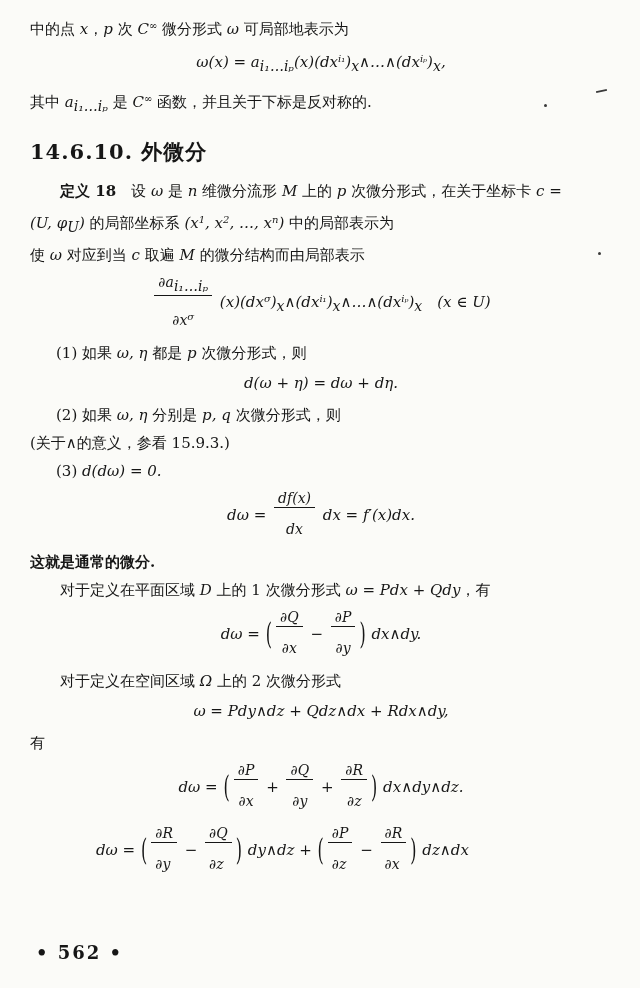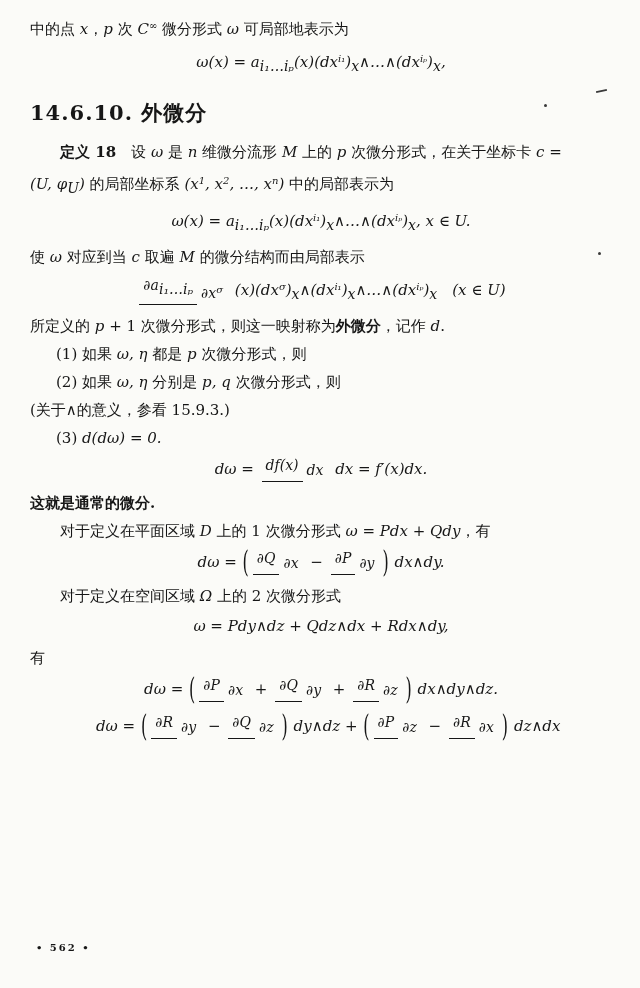--- a/index.html
+++ b/index.html
@@ -19,53 +19,53 @@
   .small-indent { padding-left:26px; }
   .formula { text-align:center; margin:7px 0 12px; line-height:22px; }
   .heading { font-size:21px; font-weight:bold; margin:22px 0 16px; letter-spacing:1px; }
   .t { font-style:normal; }
   .b { font-weight:bold; }
   .m { font-style:italic; font-family:"DejaVu Serif","Liberation Serif",serif; }
   .sup { font-size:10px; vertical-align:5px; font-style:italic; }
   .sub { font-size:14px; vertical-align:-4px; font-style:italic; }
   .bp { display:inline-block; transform:scaleY(1.9); font-size:16px;
         vertical-align:middle; padding:0 1px; font-style:normal; }
-  .frac { display:inline-flex; 
-          vertical-align:middle; margin:0 3px; font-size:14px; font-style:italic; }
+  .frac { display:inline-flex; flex-direction:column; 
+          vertical-align:middle; margin:0 3px; font-size:14px; font-style:italic;gap:8px; }
   .frac .num { display:block; border-bottom:1.4px solid #161616; padding:0 4px 1px; line-height:16px; }
   .frac .den { display:block; padding:1px 4px 0; line-height:24px; }
   .left-f { text-align:left; }
   .pad65 { padding-left:66px; }
-  .footer { position:absolute; left:36px; top:942px; font-size:10px; font-weight:bold; letter-spacing:2px; }
+  .footer { position:absolute; left:36px; top:942px; font-size:18px; font-weight:bold; letter-spacing:2px; }
   .artifact { position:absolute; background:#3a3a3a; }
   .a1 { top:90px; left:596px; width:11px; height:2px; transform:rotate(-12deg); }
   .a2 { top:104px; left:544px; width:3px; height:3px; border-radius:50%; }
   .a3 { top:252px; left:598px; width:3px; height:3px; border-radius:50%; }
 </style>
 </head>
 <body>
 
 <div class="page">
 
   <div class="line"><span class="t">中的点 </span><span class="m">x</span><span class="t">，</span><span class="m">p</span><span class="t"> 次 </span><span class="m">C</span><span class="sup">∞</span><span class="t"> 微分形式 </span><span class="m">ω</span><span class="t"> 可局部地表示为</span></div>
   <div class="formula"><span class="m">ω(x) = a</span><span class="sub">i₁…iₚ</span><span class="m">(x)(dx</span><span class="sup">i₁</span><span class="m">)</span><span class="sub">x</span><span class="m">∧…∧(dx</span><span class="sup">iₚ</span><span class="m">)</span><span class="sub">x</span><span class="m">,</span></div>
+  <div class="line"><span class="t">其中 </span><span class="m">a</span><span class="sub">i₁…iₚ</span><span class="t"> 是 </span><span class="m">C</span><span class="sup">∞</span><span class="t"> 函数，并且关于下标是反对称的.</span></div>
 
   <div class="heading">14.6.10. 外微分</div>
 
   <div class="line indent"><span class="b">定义 18</span><span class="t">　设 </span><span class="m">ω</span><span class="t"> 是 </span><span class="m">n</span><span class="t"> 维微分流形 </span><span class="m">M</span><span class="t"> 上的 </span><span class="m">p</span><span class="t"> 次微分形式，在关于坐标卡 </span><span class="m">c</span><span class="t"> =</span></div>
   <div class="line"><span class="m">(U, φ</span><span class="sub">U</span><span class="m">)</span><span class="t"> 的局部坐标系 </span><span class="m">(x</span><span class="sup">1</span><span class="m">, x</span><span class="sup">2</span><span class="m">, …, x</span><span class="sup">n</span><span class="m">)</span><span class="t"> 中的局部表示为</span></div>
-  <div class="formula"><span class="m">ω(x) = a</span><span class="sub">i₁…iₚ</span><span class="m">(x)(dx</span><span class="sup">i₁</span><span class="m">)</span><span class="sub">x</span><span class="m">∧…∧(dx</span><span class="sup">iₚ</span><span class="m">)</span><span class="sub">x</span><span class="m">, x ∈ U.</span></div>
   <div class="line"><span class="t">使 </span><span class="m">ω</span><span class="t"> 对应到当 </span><span class="m">c</span><span class="t"> 取遍 </span><span class="m">M</span><span class="t"> 的微分结构而由局部表示</span></div>
   <div class="formula"><span class="frac">
         <span class="num"><span class="m">∂a</span><span class="sub">i₁…iₚ</span></span>
         <span class="den"><span class="m">∂x</span><span class="sup">σ</span></span>
       </span><span class="m"> (x)(dx</span><span class="sup">σ</span><span class="m">)</span><span class="sub">x</span><span class="m">∧(dx</span><span class="sup">i₁</span><span class="m">)</span><span class="sub">x</span><span class="m">∧…∧(dx</span><span class="sup">iₚ</span><span class="m">)</span><span class="sub">x</span><span class="t">　</span><span class="m">(x ∈ U)</span></div>
-  <div class="line"><span class="t">所定义的 </span><span class="m">p</span><span class="t"> + 1 次微分形式，则这一映射称为</span><span class="b">外微分</span><span class="t">，记作 </span><span class="m">d</span><span class="t">.</span></div>
 
   <div class="line small-indent"><span class="t">(1) 如果 </span><span class="m">ω, η</span><span class="t"> 都是 </span><span class="m">p</span><span class="t"> 次微分形式，则</span></div>
+  <div class="formula"><span class="m">d(ω + η) = dω + dη.</span></div>
   <div class="line small-indent"><span class="t">(2) 如果 </span><span class="m">ω, η</span><span class="t"> 分别是 </span><span class="m">p, q</span><span class="t"> 次微分形式，则</span></div>
   <div class="line"><span class="t">(关于∧的意义，参看 15.9.3.)</span></div>
   <div class="line small-indent"><span class="t">(3) </span><span class="m">d(dω) = 0.</span></div>
 
   <div class="formula"><span class="m">dω = </span><span class="frac">
         <span class="num"><span class="m">df(x)</span></span>
         <span class="den"><span class="m">dx</span></span>
       </span><span class="m"> dx = f′(x)dx.</span></div>
   <div class="line"><span class="b">这就是通常的微分.</span></div>
 

